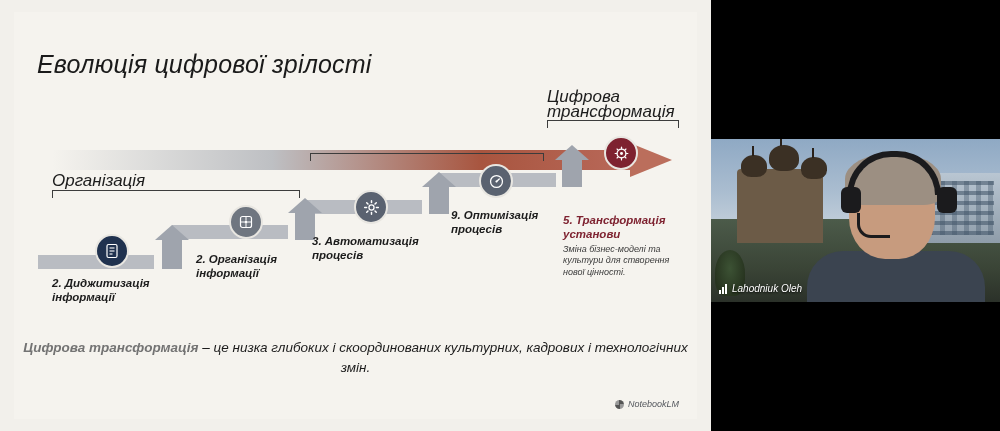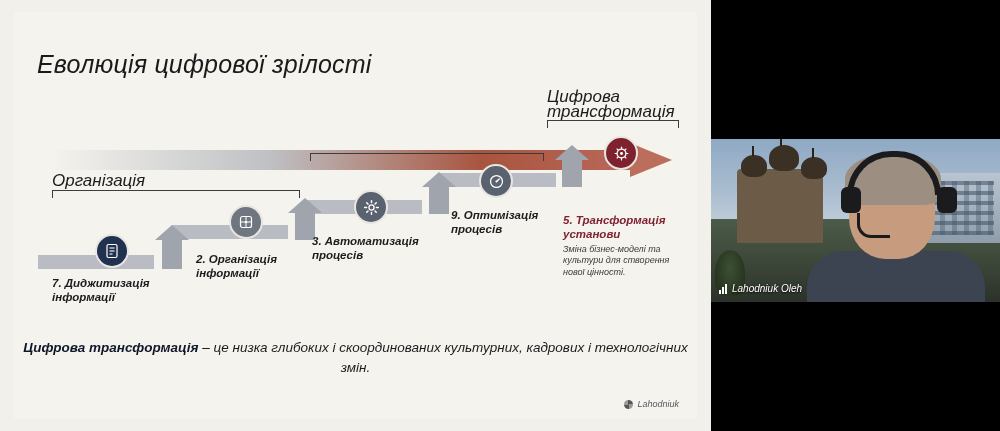--- a/index.html
+++ b/index.html
@@ -150,21 +150,21 @@
   .caption {
     position: absolute;
     left: 0;
     top: 326px;
     width: 683px;
     text-align: center;
     font-size: 13.5px;
     line-height: 1.5;
     color: #1c1c1c;
   }
-  .caption b { color: #0f172a; }
+  .caption b { color: #737373; }
 
   .footer-brand {
     position: absolute;
     right: 18px;
     bottom: 10px;
     font-size: 9px;
     color: #55585e;
     display: flex;
     align-items: center;
     gap: 4px;
@@ -346,21 +346,21 @@
 
       <div class="badge" style="left:81px; top:222px;">
         <svg width="16" height="16" viewBox="0 0 16 16" aria-hidden="true">
           <rect x="3" y="1.5" width="10" height="13" rx="1.5" fill="none" stroke="#fff" stroke-width="1.2"></rect>
           <line x1="5.5" y1="5" x2="10.5" y2="5" stroke="#fff" stroke-width="1.1"></line>
           <line x1="5.5" y1="8" x2="10.5" y2="8" stroke="#fff" stroke-width="1.1"></line>
           <line x1="5.5" y1="11" x2="8.5" y2="11" stroke="#fff" stroke-width="1.1"></line>
         </svg>
       </div>
       <div class="step-label" style="left:38px; top:264px; width:124px;">
-        <span class="hd">7. Диджитизація інформації</span>
+        <span class="hd">2. Диджитизація інформації</span>
       </div>
 
       <div class="badge grey" style="left:215px; top:193px;">
         <svg width="16" height="16" viewBox="0 0 16 16" aria-hidden="true">
           <rect x="2.5" y="2.5" width="11" height="11" rx="2" fill="none" stroke="#fff" stroke-width="1.2"></rect>
           <circle cx="8" cy="8" r="1.6" fill="#fff"></circle>
           <line x1="8" y1="2.5" x2="8" y2="6.4" stroke="#fff" stroke-width="1"></line>
           <line x1="8" y1="9.6" x2="8" y2="13.5" stroke="#fff" stroke-width="1"></line>
           <line x1="2.5" y1="8" x2="6.4" y2="8" stroke="#fff" stroke-width="1"></line>
           <line x1="9.6" y1="8" x2="13.5" y2="8" stroke="#fff" stroke-width="1"></line>
@@ -420,21 +420,21 @@
         <span class="hd">5. Трансформація установи</span>
         <span class="sub">Зміна бізнес-моделі та культури для створення нової цінності.</span>
       </div>
 
       <div class="caption">
         <b>Цифрова трансформація</b><span> – це низка глибоких і скоординованих культурних, кадрових і технологічних змін.</span>
       </div>
 
       <div class="footer-brand">
         <span class="nb-mark"></span>
-        <span>Lahodniuk</span>
+        <span>NotebookLM</span>
       </div>
 
     </div>
   </div>
 
   <div id="video">
     <div class="vid-sky"></div>
     <div class="vid-ground"></div>
     <div class="vid-building"></div>
 

